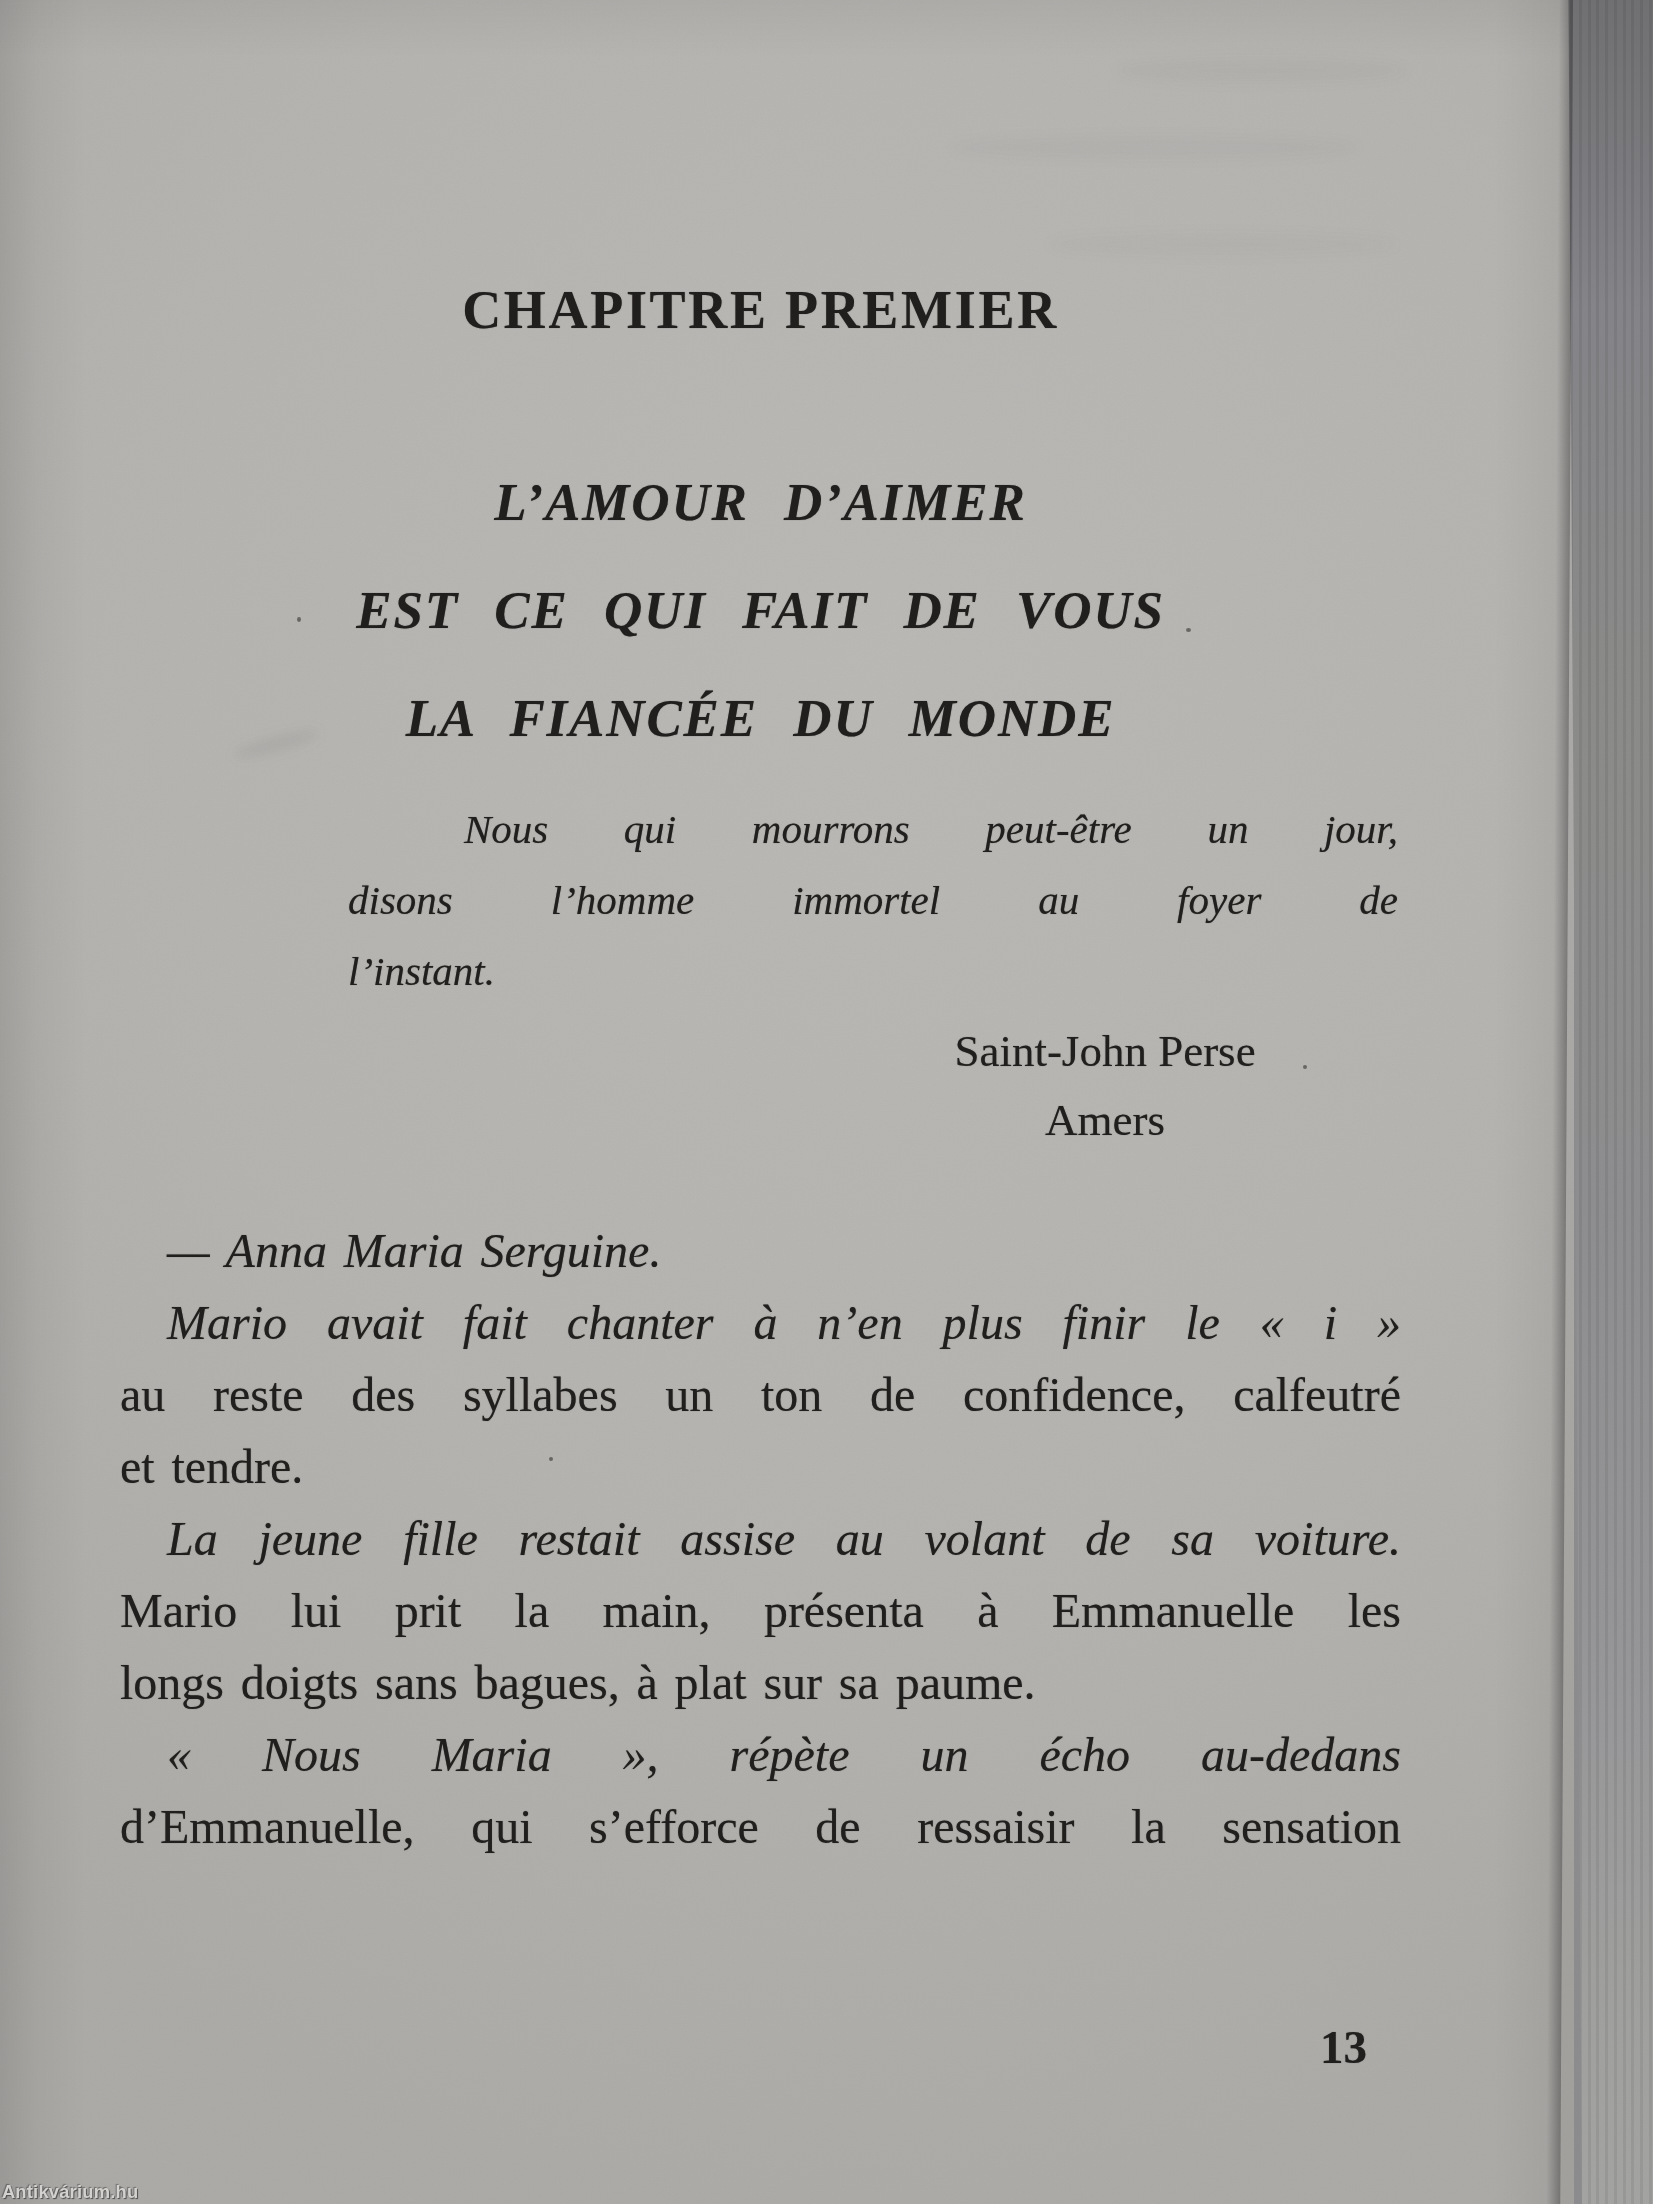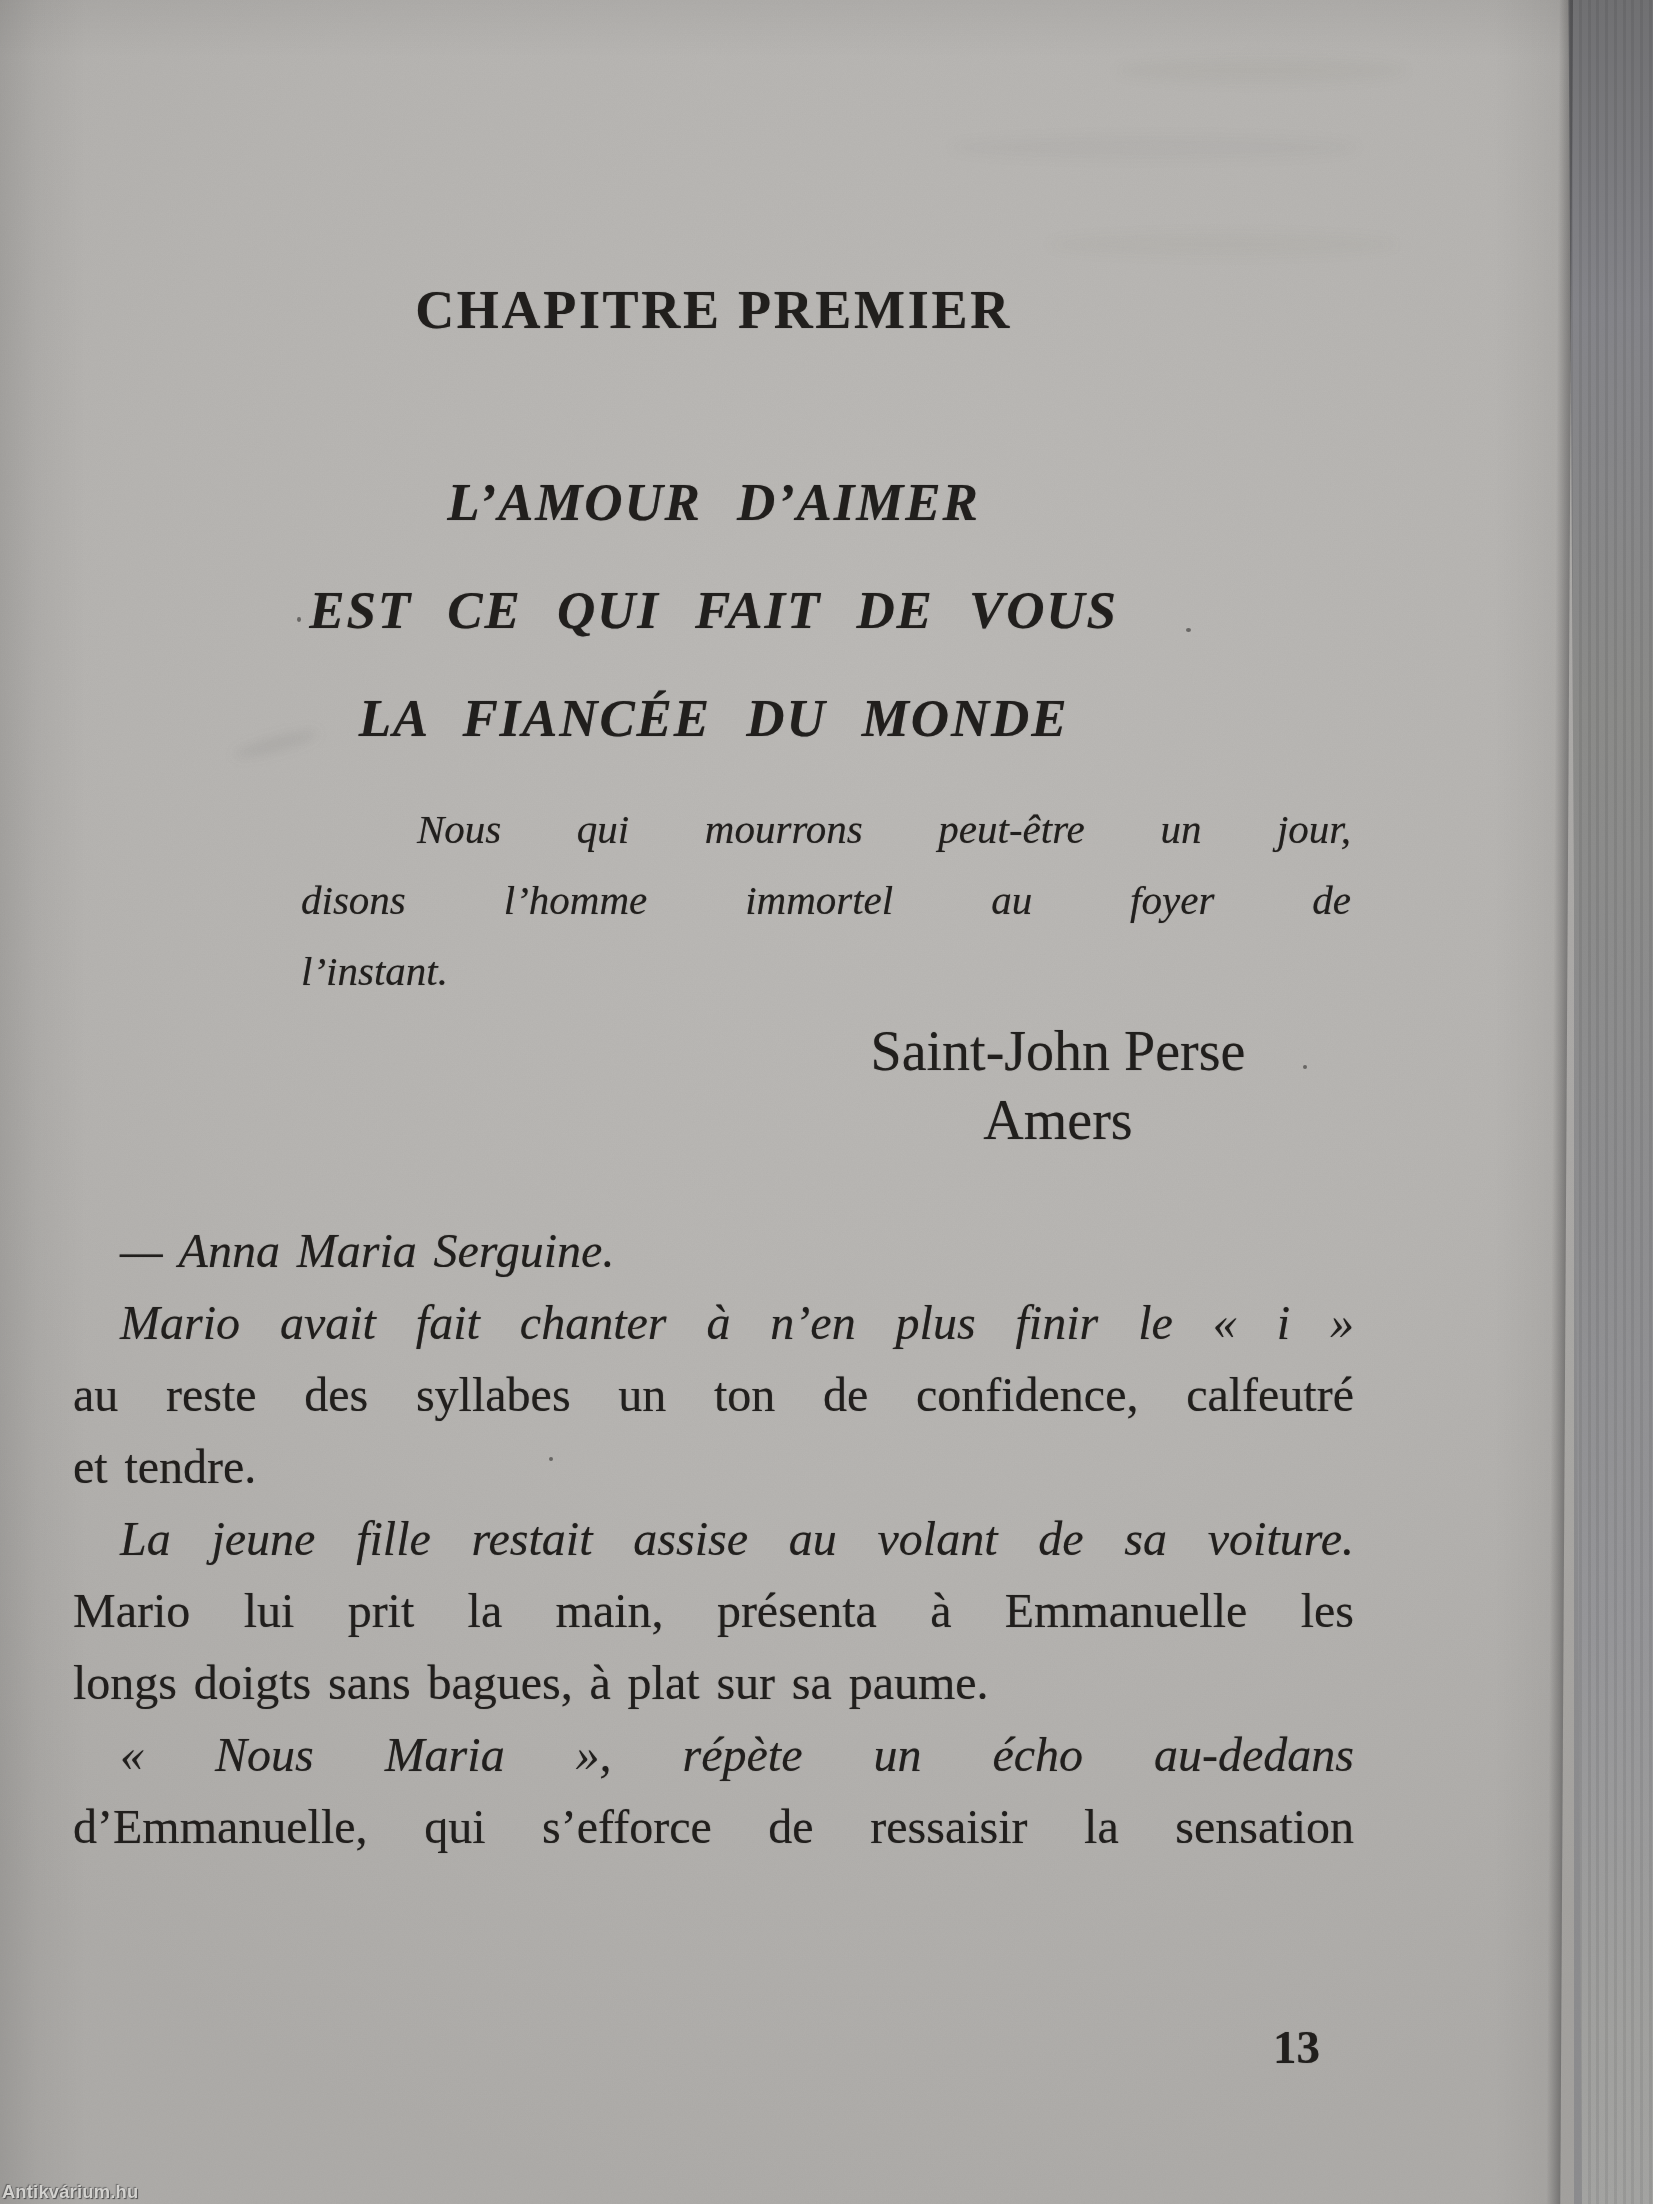--- a/index.html
+++ b/index.html
@@ -24,42 +24,42 @@
     background:
       repeating-linear-gradient(90deg, rgba(0,0,0,0.07) 0 2.9px, rgba(0,0,0,0) 2.9px 8.7px),
       linear-gradient(180deg, #717173 0%, #85858a 14%, #8c8c8a 32%, #8f8f91 55%, #97979a 74%, #a2a2a0 92%, #a5a5a3 100%);
   }
   .edge-shadow{
     position:absolute;left:1559px;top:-11.6px;width:13.6px;height:2232px;
     background:linear-gradient(90deg, rgba(0,0,0,0) 0%, rgba(30,30,32,0.35) 100%);
     transform:rotate(0.33deg);transform-origin:top left;
   }
   
-  .ink{color:#201e1c;text-shadow:0 0 1px rgba(32,30,28,0.55);}
+  .ink{color:#201e1c;text-shadow:0 0 1px rgba(32,30,28,0.55);margin-left:47px;}
   .heading{
     position:absolute;left:73px;top:279px;width:1281px;
     font-size:54px;font-weight:bold;letter-spacing:0.05em;text-align:center;
   }
   .title{
     position:absolute;left:73px;top:448px;width:1281px;
     font-size:53px;font-weight:bold;font-style:italic;
     letter-spacing:0.035em;word-spacing:0.38em;
     line-height:108px;text-align:center;
   }
   .epigraph{
     position:absolute;left:301px;top:794px;width:1050px;
     font-size:41px;font-style:italic;line-height:71px;
     word-spacing:0.12em;
   }
   .eline{text-align:justify;text-align-last:justify;}
   .eline.first{text-indent:116px;}
   .eline.last{text-align:left;text-align-last:left;}
   .attribution{
     position:absolute;left:767px;top:1017px;width:582px;
-    font-size:56px;line-height:69px;text-align:center;
+    font-size:45px;line-height:69px;text-align:center;
   }
   .bodytext{
     position:absolute;left:73px;top:1215px;width:1281px;
     font-size:48px;line-height:72px;word-spacing:0.10em;
   }
   .bline{text-align:left;}
   .bline.justify{text-align:justify;text-align-last:justify;}
   .bline.indent{text-indent:47px;font-style:italic;}
   .pagenum{
     position:absolute;left:1273px;top:2020px;width:116px;

